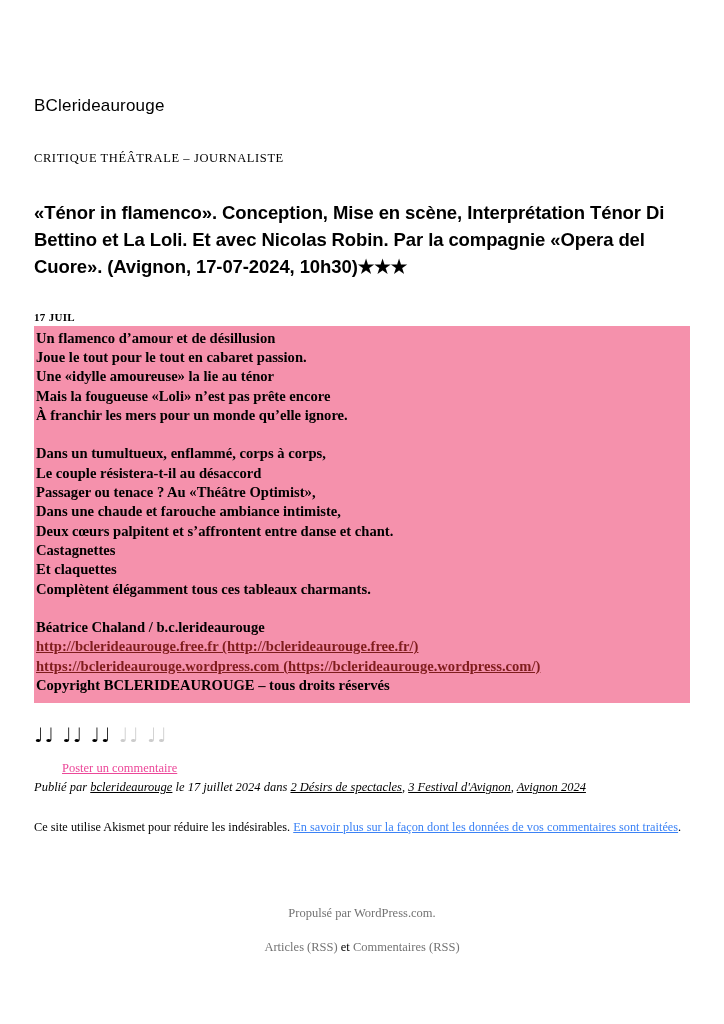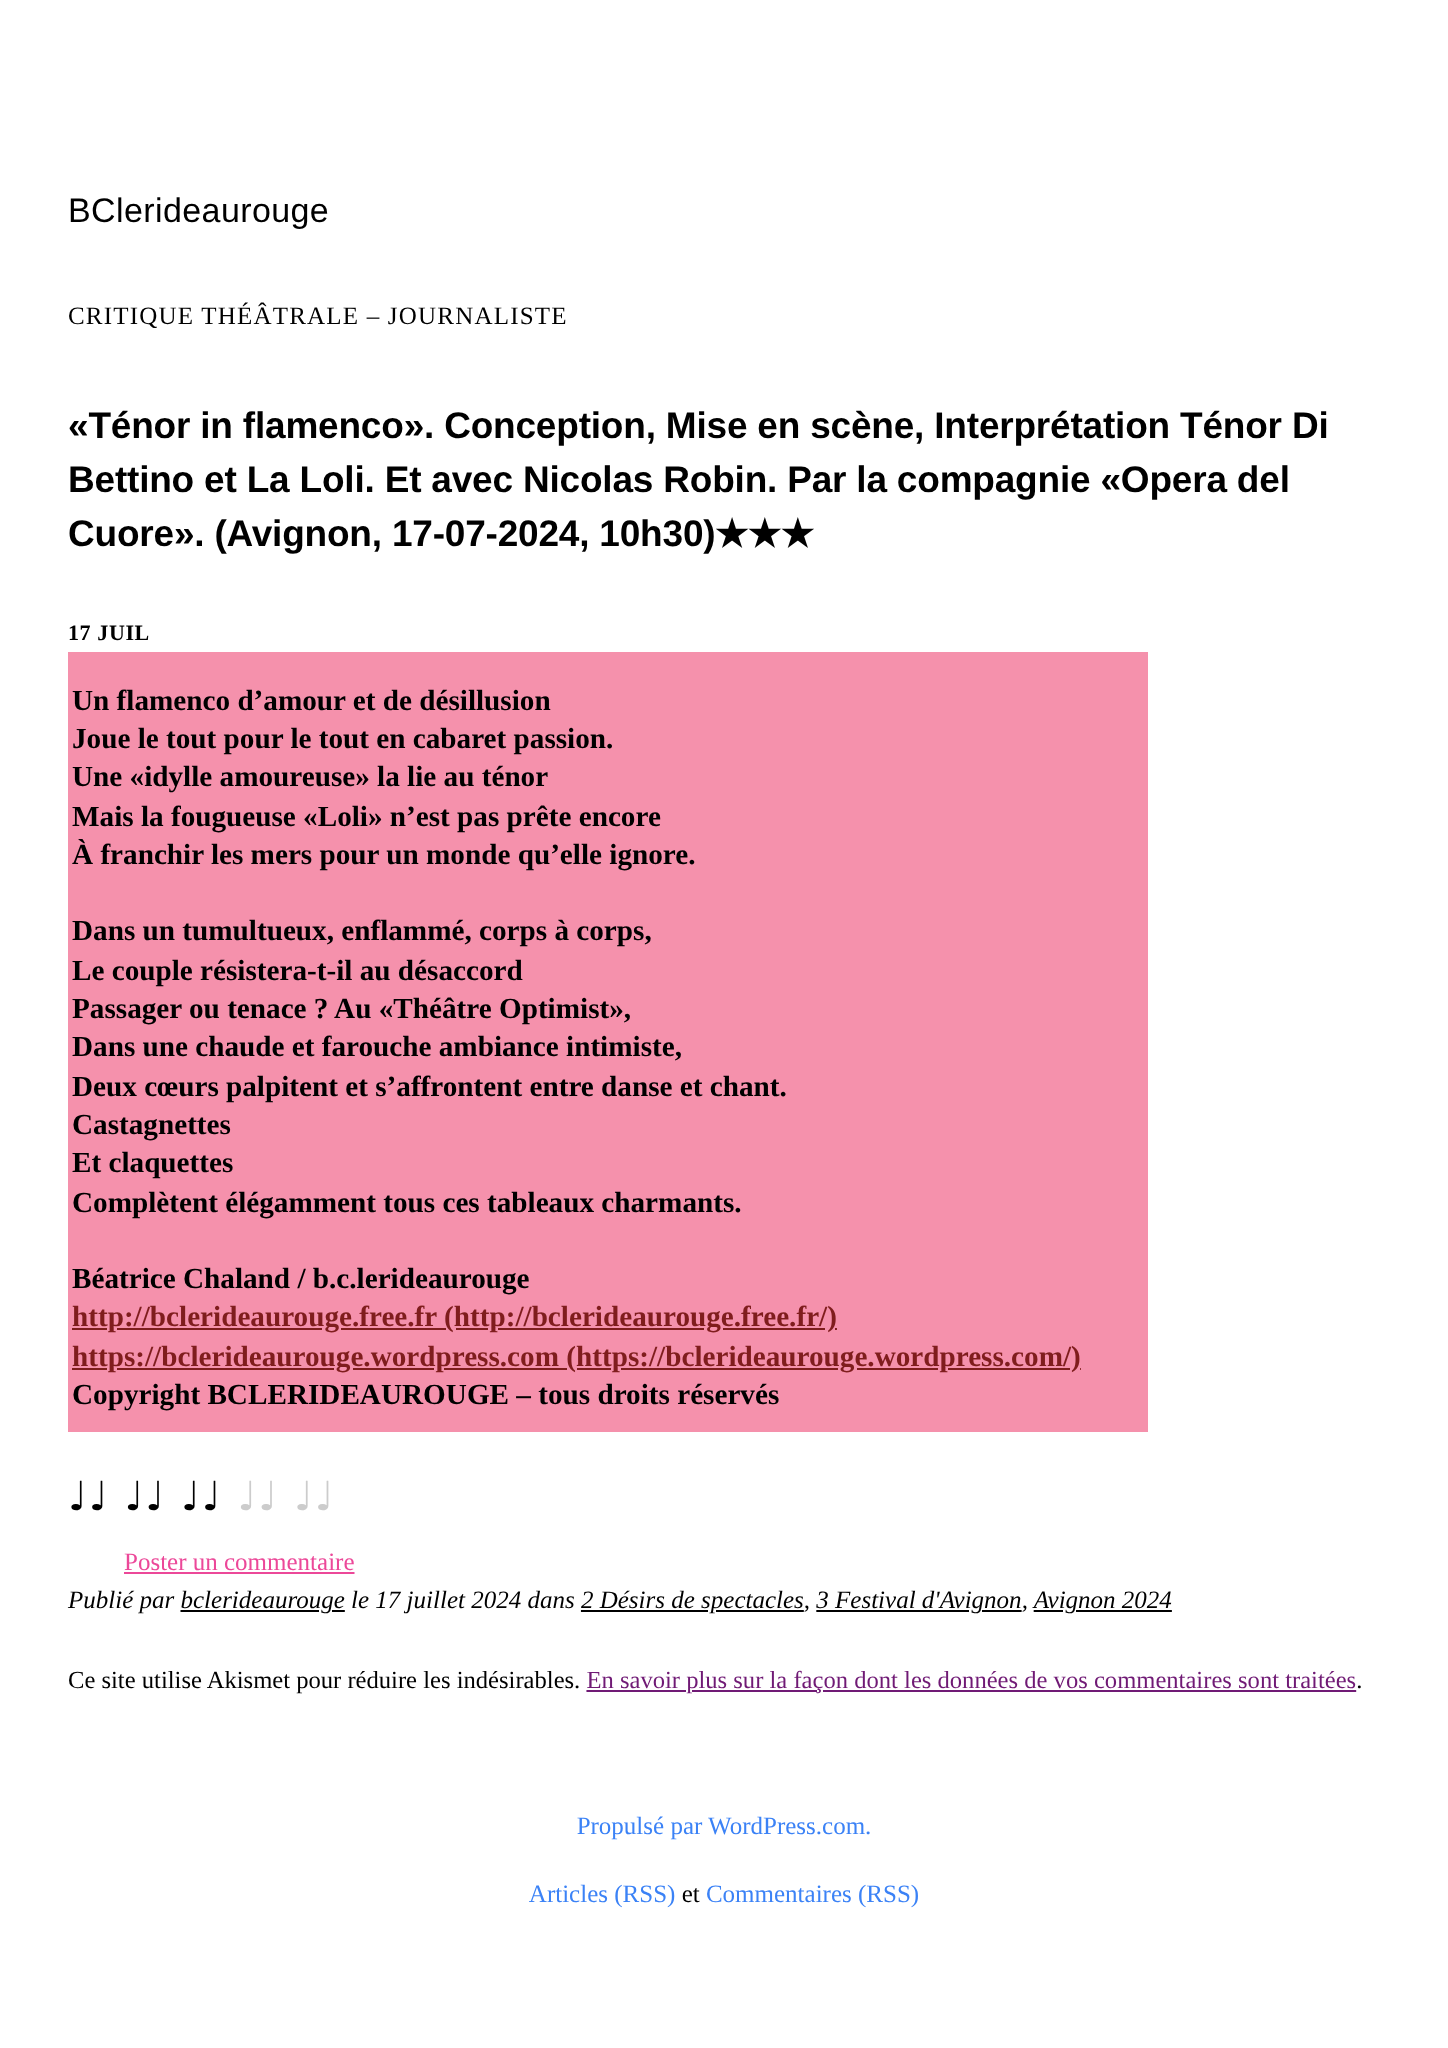--- a/index.html
+++ b/index.html
@@ -59,22 +59,22 @@
     font-family: "Liberation Serif", serif;
     font-size: 11px;
     font-weight: bold;
     letter-spacing: 0.3px;
     margin-top: 30px;
     margin-bottom: 3px;
   }
 
   .poem-block {
     background: #f591ac;
-    padding: 16px 0 8px 0;
-    width: 540px;
+    padding: 3px 0 8px 0;
+    width: 656px;
   }
   .poem-block p {
     margin: 0;
     padding: 0 6px 0 2px;
     font-family: "Liberation Serif", serif;
     font-weight: bold;
     font-size: 14.6px;
     line-height: 1.325;
   }
   .poem-block p.spacer {
@@ -119,36 +119,36 @@
   }
 
   .akismet-row {
     margin-top: 22px;
     font-family: "Liberation Serif", serif;
     font-size: 12.3px;
     line-height: 1.45;
     width: 650px;
   }
   .akismet-row a {
-    color: #701a75;
+    color: #3b82f6;
     text-decoration: underline;
   }
 
   .footer {
     position: absolute;
     left: 0;
     top: 905px;
     width: 724px;
     text-align: center;
     font-family: "Liberation Serif", serif;
     font-size: 12.5px;
     line-height: 1.3;
   }
   .footer .line2 { margin-top: 18px; }
-  .footer a { color: #3b82f6; text-decoration: none; }
+  .footer a { color: #737373; text-decoration: none; }
 </style>
 </head>
 <body>
 
 <div class="page">
   <div class="content">
 
     <h1 class="site-title">BClerideaurouge</h1>
 
     <div class="tagline">CRITIQUE THÉÂTRALE – JOURNALISTE</div>

